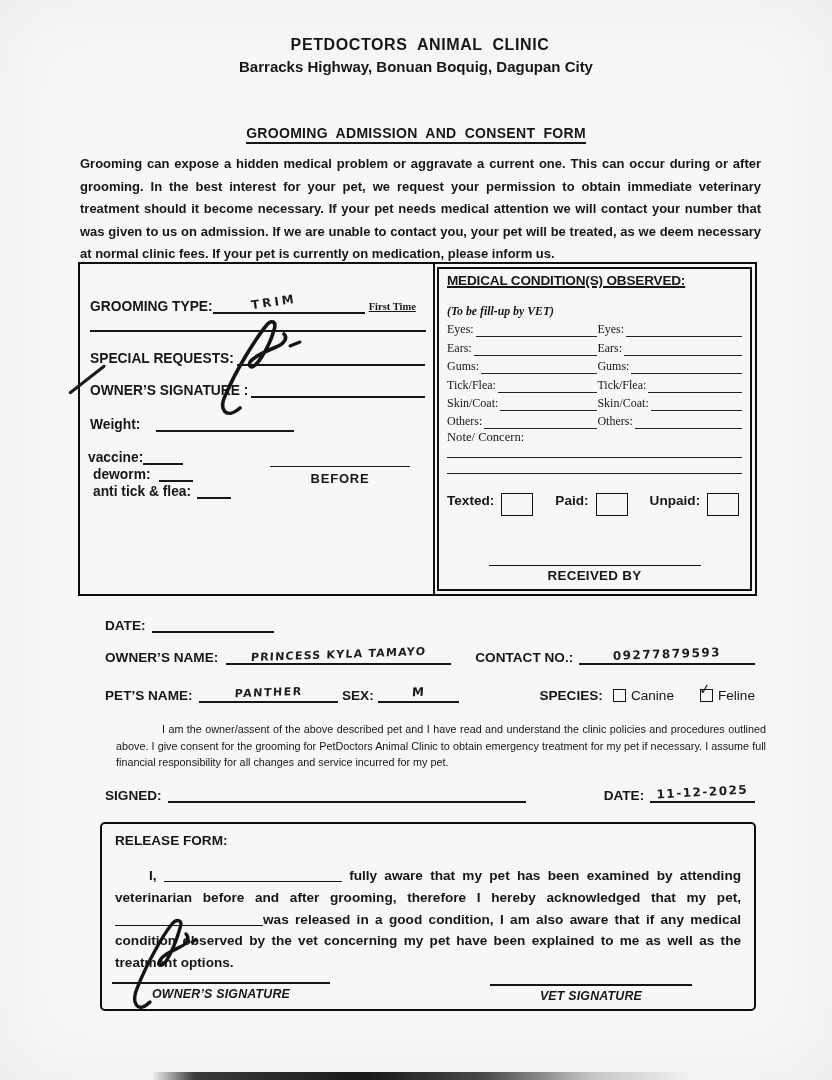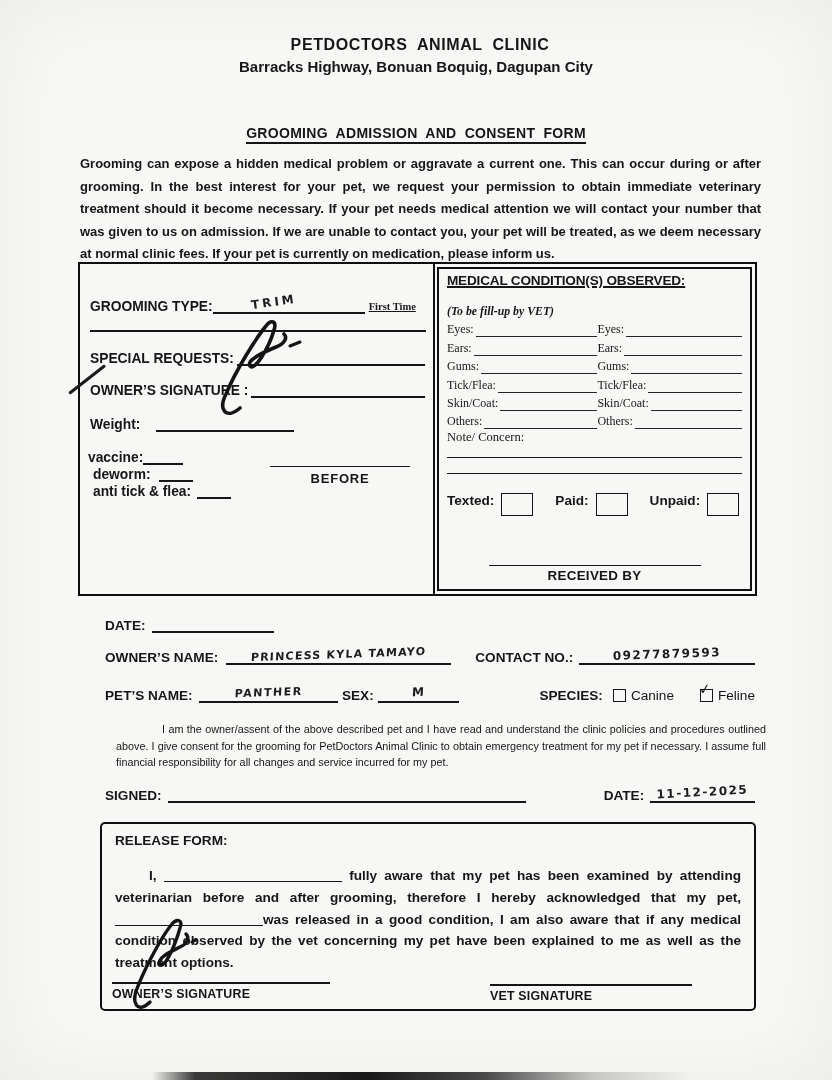--- a/index.html
+++ b/index.html
@@ -109,21 +109,21 @@
     border:2.3px solid #0f0f0f;border-radius:5px;box-sizing:border-box;
     padding:9px 13px;
   }
   .release-title{font-size:13.6px;font-weight:bold;}
   .release-p{
     margin-top:17px;font-size:13.6px;font-weight:600;line-height:1.6;
     text-align:justify;text-indent:34px;
   }
   .blank{display:inline-block;border-bottom:1.7px solid #161616;height:13px;
     vertical-align:-2px;}
-  .sig-block{position:absolute;}
+  .sig-block{position:absolute;text-align:center;font-style:italic;}
   .sig-block .line{border-top:2px solid #141414;}
   .sig-block .lbl{font-size:12.4px;font-weight:bold;margin-top:3px;letter-spacing:.2px;}
   .bottom-smear{
     position:absolute;left:152px;bottom:0;width:538px;height:8px;border-radius:4px;
     background:linear-gradient(90deg,rgba(20,20,20,0) 0%,rgba(25,25,25,.85) 8%,
       #181818 40%,rgba(45,45,45,.85) 62%,rgba(120,120,120,.35) 82%,rgba(160,160,160,0) 100%);
     filter:blur(.4px);
   }
 </style>
 </head>

